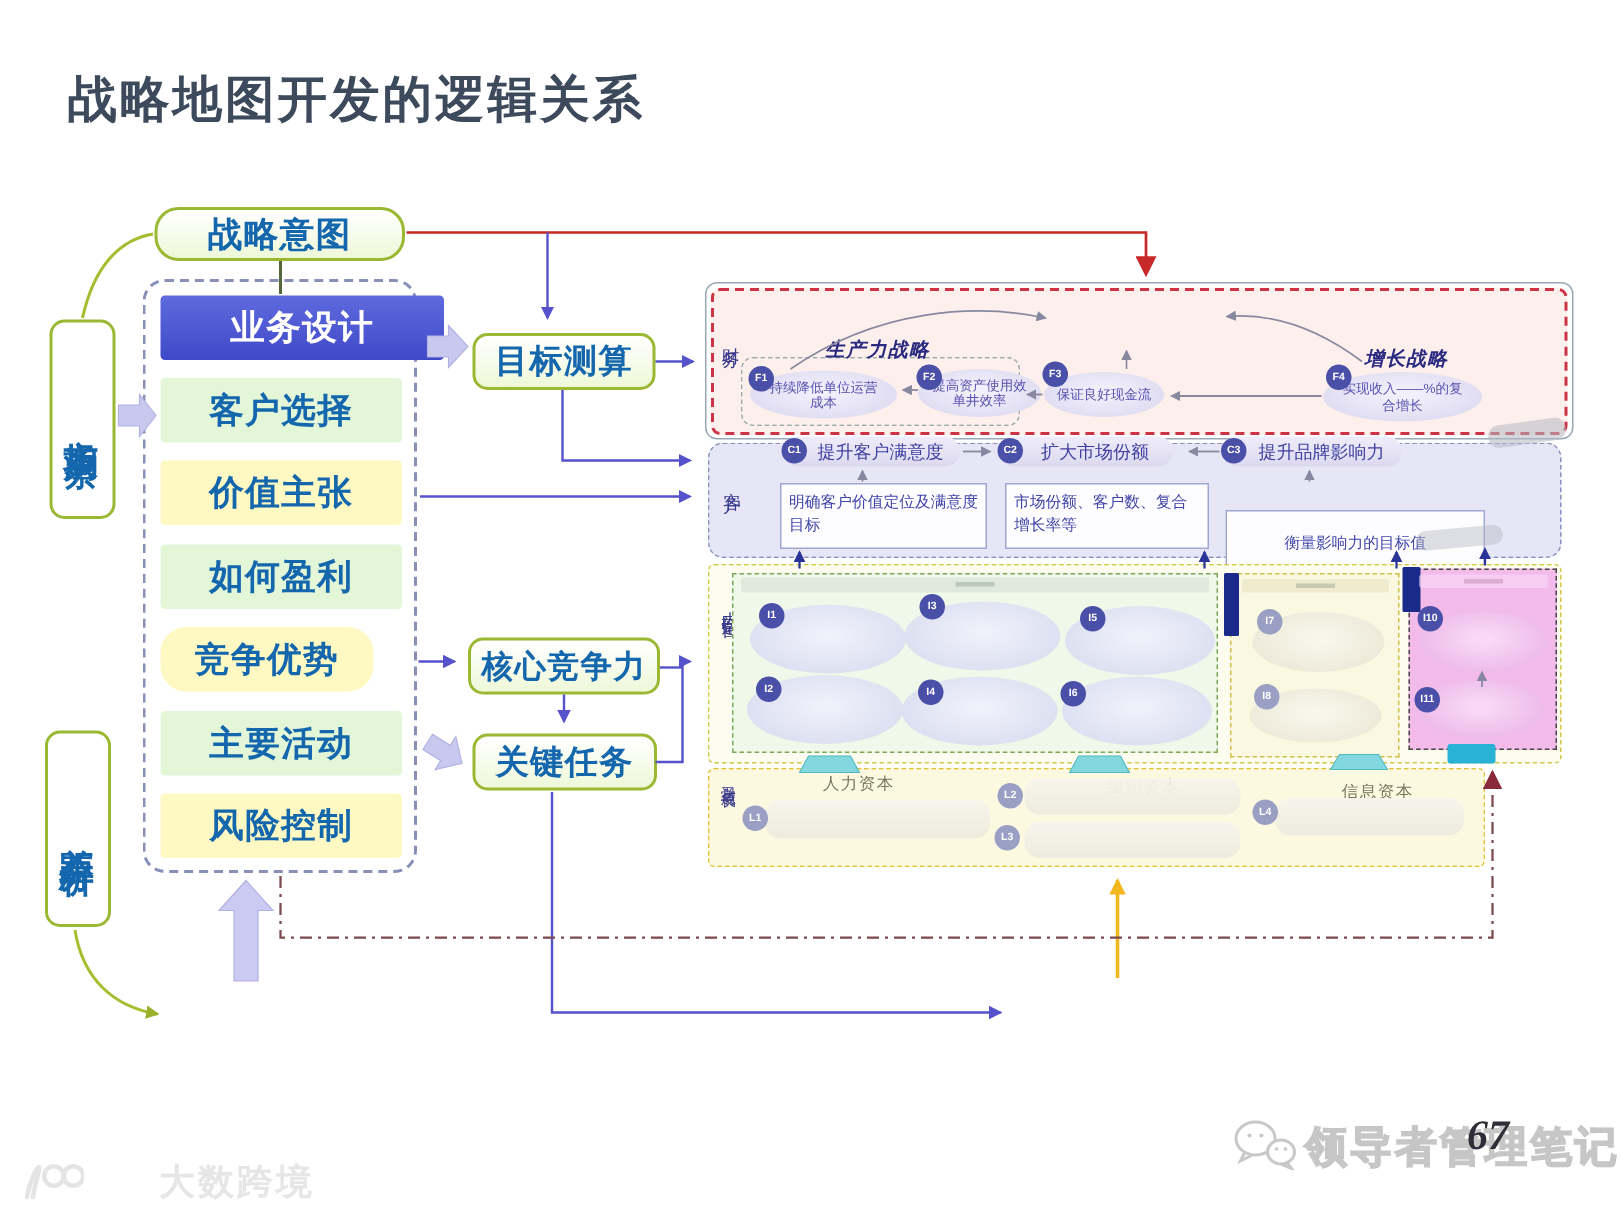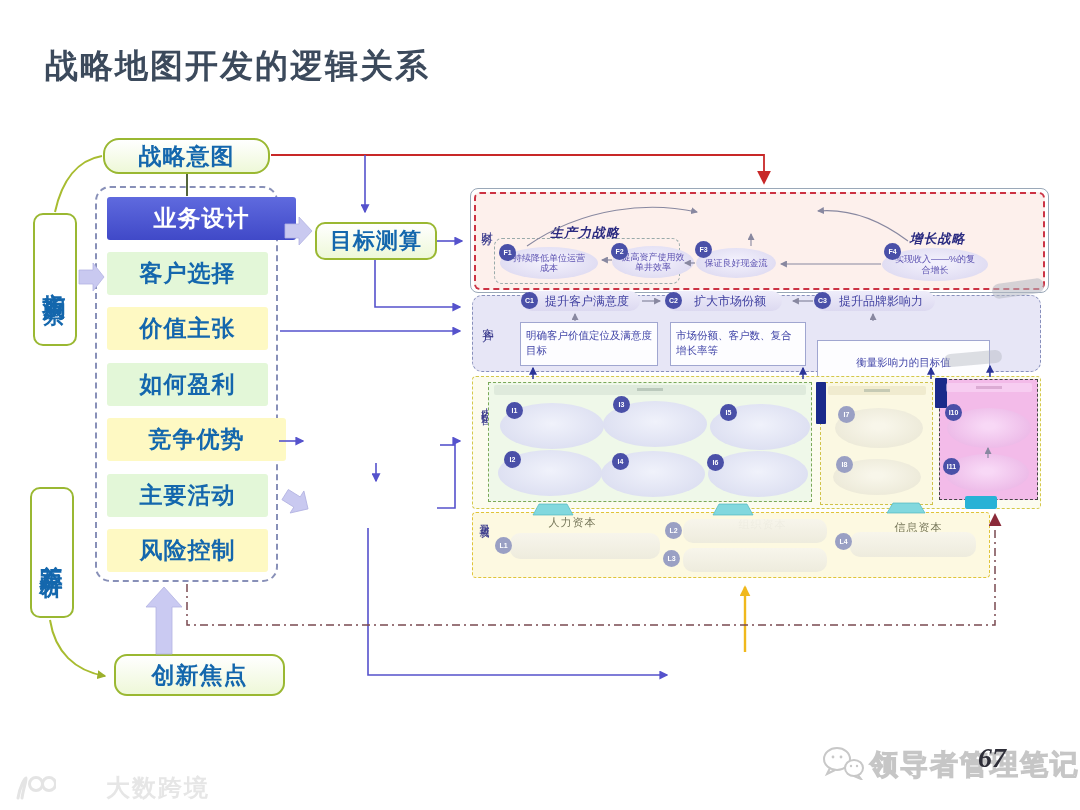--- a/index.html
+++ b/index.html
@@ -70,31 +70,32 @@
   <div class="abs vbox" style="left:33px;top:213px;width:44px;height:133px;">
     <span class="vtext">市场洞察</span>
   </div>
 
   <div class="abs column" style="left:95px;top:186px;width:183px;height:396px;"></div>
 
   <div class="abs row active" style="left:107px;top:197px;width:189px;height:43px;">业务设计</div>
   <div class="abs row green" style="left:107px;top:252px;width:161px;height:43px;">客户选择</div>
   <div class="abs row purple" style="left:107px;top:307px;width:161px;height:43px;">价值主张</div>
   <div class="abs row green" style="left:107px;top:363px;width:161px;height:43px;">如何盈利</div>
-  <div class="abs row purple" style="left:107px;top:418px;width:179px;height:43px;">竞争优势</div>
+  <div class="abs row purple" style="left:107px;top:418px;width:142px;height:43px;border-radius:17px;">竞争优势</div>
   <div class="abs row green" style="left:107px;top:474px;width:161px;height:43px;">主要活动</div>
   <div class="abs row purple" style="left:107px;top:529px;width:161px;height:43px;">风险控制</div>
 
   <div class="abs vbox" style="left:30px;top:487px;width:44px;height:131px;">
     <span class="vtext">差距分析</span>
   </div>
 
-  <div class="abs gbox" style="left:114px;top:654px;width:171px;height:42px;">创新焦点</div>
 
   <div class="abs gbox" style="left:315px;top:222px;width:122px;height:38px;font-size:22px;border-radius:10px;">目标测算</div>
+  <div class="abs gbox" style="left:312px;top:425px;width:128px;height:38px;font-size:21px;border-radius:10px;">核心竞争力</div>
+  <div class="abs gbox" style="left:315px;top:489px;width:123px;height:38px;font-size:22px;border-radius:10px;">关键任务</div>
 
   <div class="abs finance-outer" style="left:470px;top:188px;width:579px;height:105px;"></div>
   <div class="abs finance" style="left:474px;top:192px;width:571px;height:98px;"></div>
   <div class="abs sec-label" style="left:478px;top:222px;">财务</div>
 
 
   <div class="abs" style="left:494px;top:238px;width:186px;height:46px;border:1.2px dashed #9aa;border-radius:8px;"></div>
   <div class="abs stratlbl" style="left:540px;top:224px;width:90px;">生产力战略</div>
   <div class="abs stratlbl" style="left:895px;top:230px;width:85px;">增长战略</div>
 

